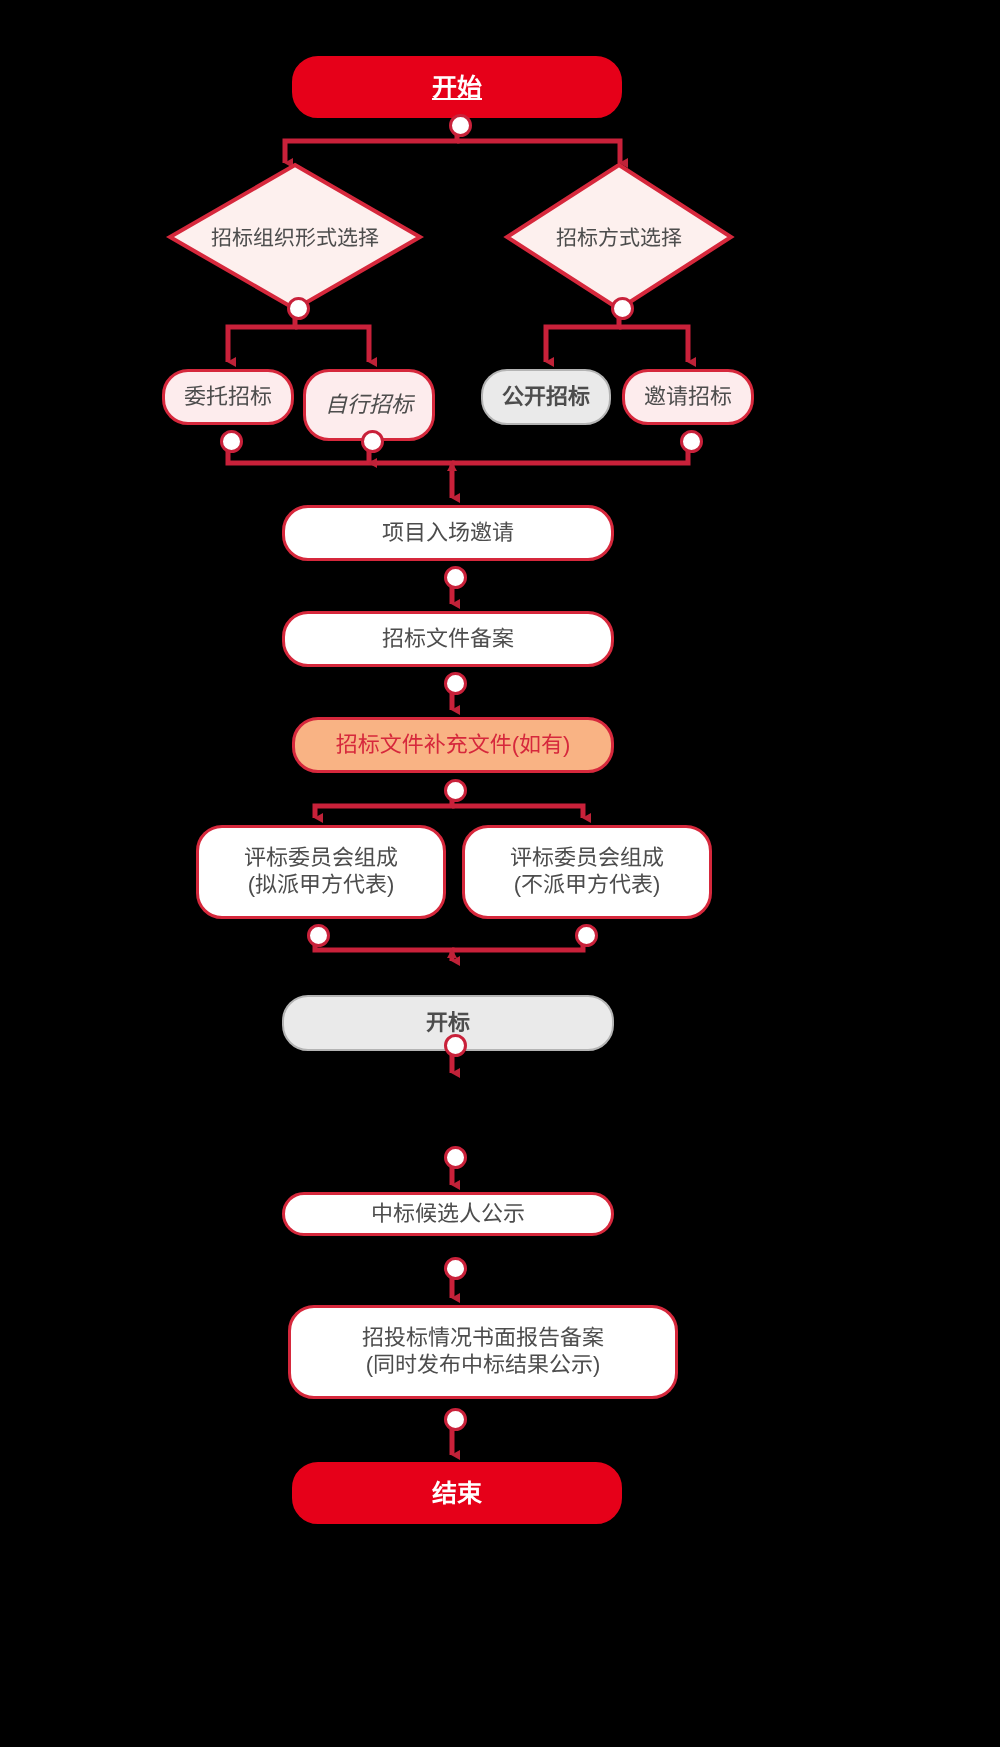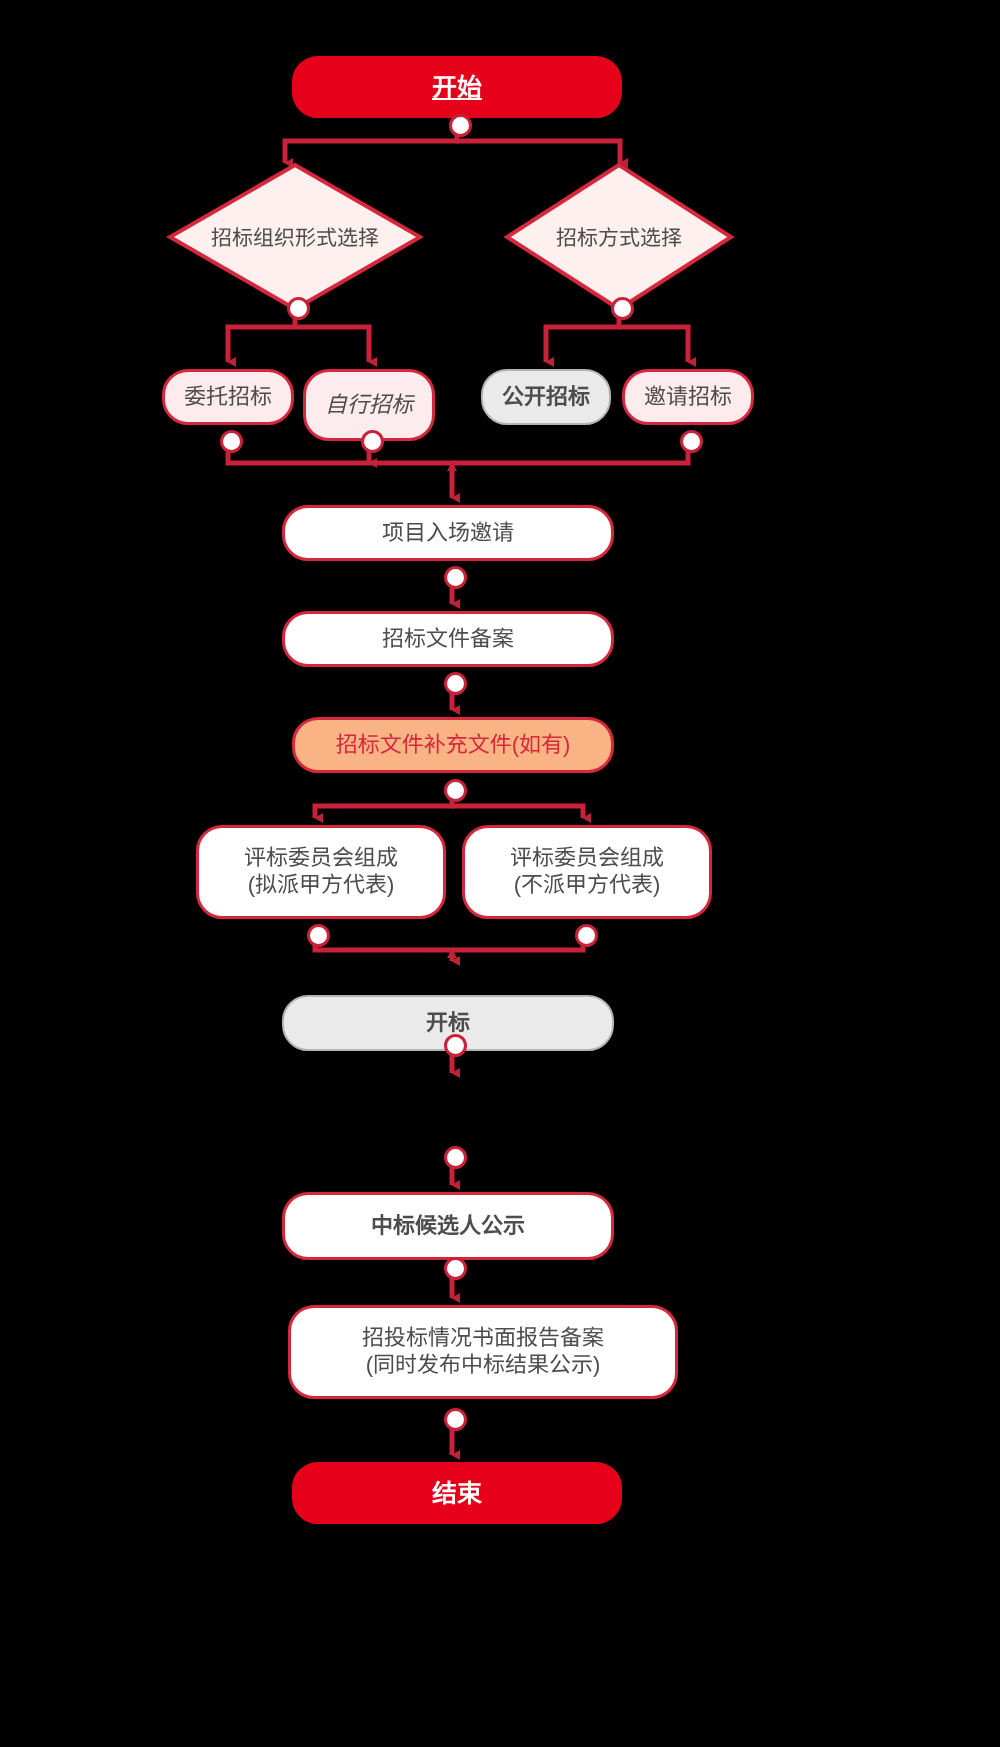--- a/index.html
+++ b/index.html
@@ -186,20 +186,20 @@
 
   <div class="node n-white" style="left:196px; top:825px; width:250px; height:94px;">评标委员会组成
 (拟派甲方代表)</div>
 
   <div class="node n-white" style="left:462px; top:825px; width:250px; height:94px;">评标委员会组成
 (不派甲方代表)</div>
 
   <div class="node n-gray" style="left:282px; top:968px; width:332px; height:56px;margin-top:27px;">开标</div>
 
 
-  <div class="node n-white" style="left:282px; top:1192px; width:332px; height:68px;font-weight:bold;">中标候选人公示</div>
+  <div class="node n-white" style="left:282px; top:1192px; width:332px; height:44px;">中标候选人公示</div>
 
   <div class="node n-white" style="left:288px; top:1305px; width:390px; height:94px;">招投标情况书面报告备案
 (同时发布中标结果公示)</div>
 
   <div class="node n-terminal" style="left:292px; top:1462px; width:330px; height:62px;">结束</div>
 
 </div>
 
 </body></html>

